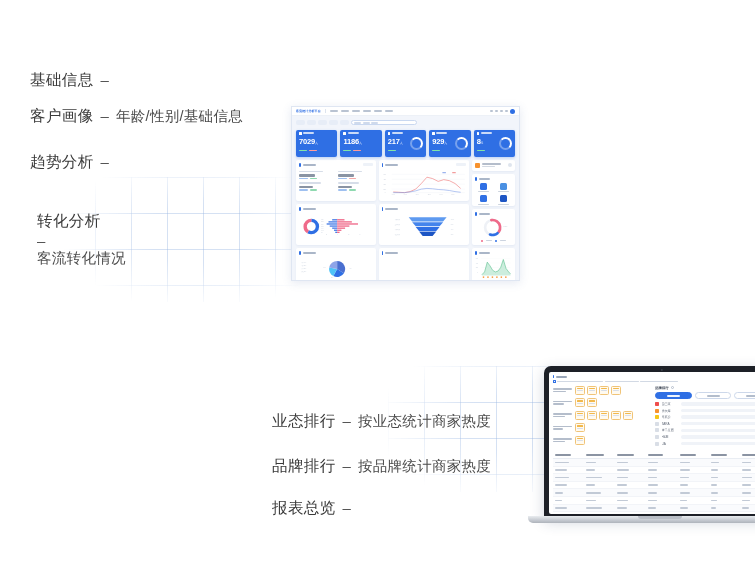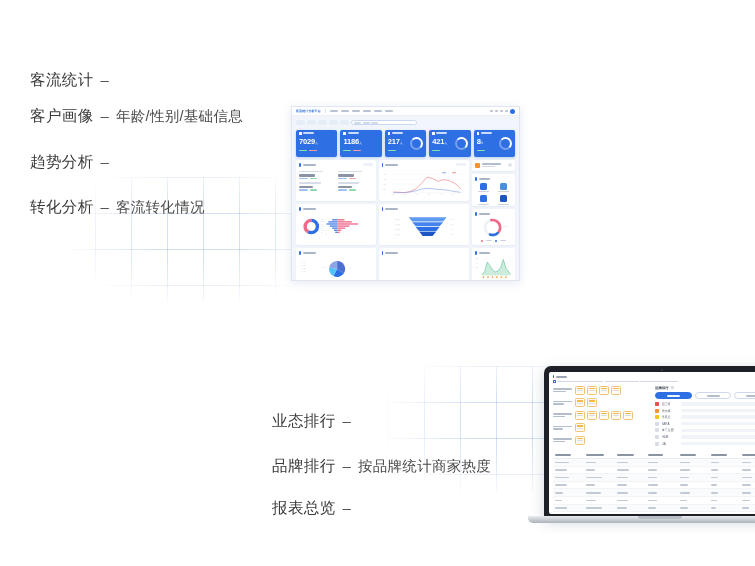--- a/index.html
+++ b/index.html
@@ -43,21 +43,21 @@
 
   
   .row { position: absolute; display: flex; align-items: baseline; white-space: nowrap; }
   .row .term { font-size: 15.5px; color: #3a3a3a; letter-spacing: .4px; }
   .row .dash { font-size: 15px; color: #555; margin: 0 7px; }
   .row .desc { font-size: 14.5px; color: #4a4a4a; letter-spacing: .3px; }
 
   #row-a { left: 30px; top: 70px; }
   #row-b { left: 30px; top: 106px; }
   #row-c { left: 30px; top: 152px; }
-  #row-d { left: 30px; top: 197px; }
+  #row-d { left: 30px; top: 211px; flex-direction: column; }
 
   #row-e { left: 272px; top: 411px; }
   #row-f { left: 272px; top: 456px; }
   #row-g { left: 272px; top: 498px; }
   .row.flow .term { font-size: 15.5px; }
   .row.flow .desc { font-size: 14.5px; }
 
   
   #dash {
     position: absolute; left: 291px; top: 106px; width: 229px; height: 175px;
@@ -194,21 +194,21 @@
 </head>
 <body>
 
 <div id="page">
 
   <div class="grid" id="grid-top"></div>
   <div class="grid" id="grid-bottom"></div>
 
 
   <div class="row" id="row-a">
-    <span class="term">客流统计</span>
+    <span class="term">基础信息</span>
     <span class="dash">–</span>
   </div>
   <div class="row" id="row-b">
     <span class="term">客户画像</span>
     <span class="dash">–</span>
     <span class="desc">年龄/性别/基础信息</span>
   </div>
   <div class="row" id="row-c">
     <span class="term">趋势分析</span>
     <span class="dash">–</span>
@@ -285,21 +285,21 @@
         <div class="b">
             <i class="g"></i>
           </div>
         <div class="ring"></div>
       </div>
       <div class="kpi">
         <div class="t">
             <span class="ic"></span>
             <i></i>
           </div>
-        <div class="v"><span>421</span><small>人</small></div>
+        <div class="v"><span>929</span><small>人</small></div>
         <div class="b">
             <i class="g"></i>
           </div>
         <div class="ring"></div>
       </div>
       <div class="kpi">
         <div class="t">
             <span class="ic"></span>
             <i></i>
           </div>
@@ -606,20 +606,21 @@
           </div>
         </div>
       </div>
     </div>
   </div>
 
 
   <div class="row flow" id="row-e">
     <span class="term">业态排行</span>
     <span class="dash">–</span>
+    <span class="desc">按业态统计商家热度</span>
   </div>
   <div class="row flow" id="row-f">
     <span class="term">品牌排行</span>
     <span class="dash">–</span>
     <span class="desc">按品牌统计商家热度</span>
   </div>
   <div class="row flow" id="row-g">
     <span class="term">报表总览</span>
     <span class="dash">–</span>
   </div>

